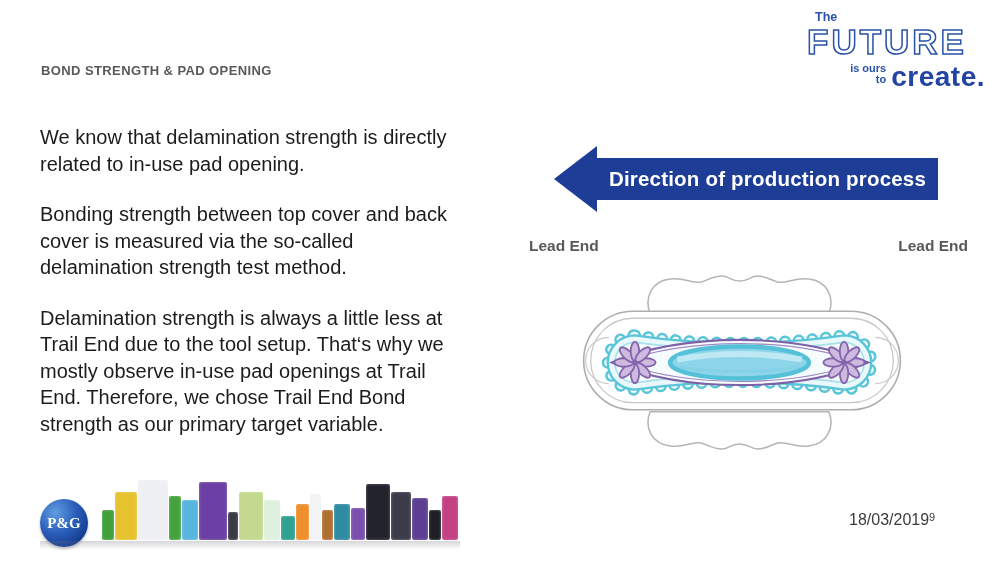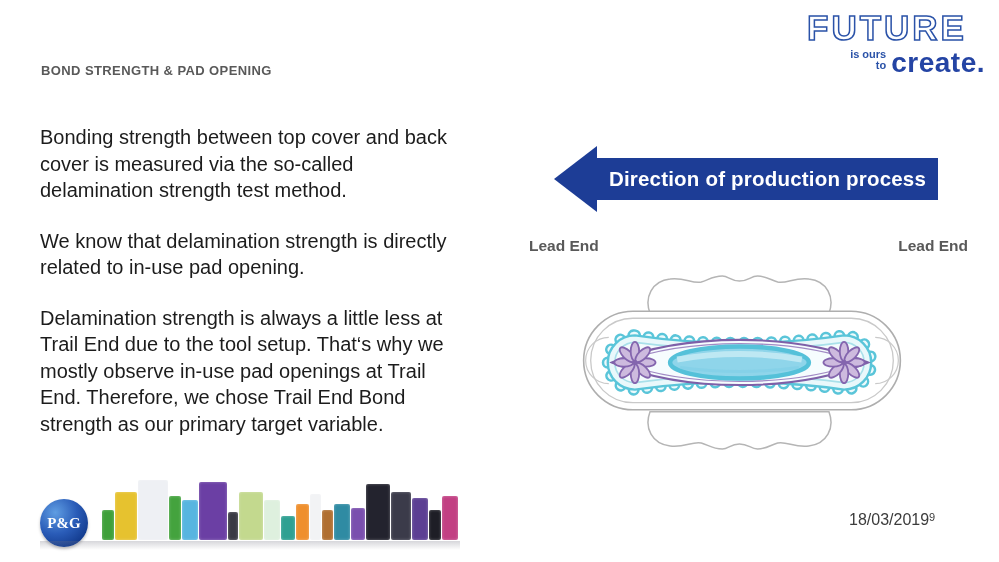--- a/index.html
+++ b/index.html
@@ -45,38 +45,39 @@
   .slide-number{position:absolute;left:929px;top:511px;font-size:11px;color:#3c3c3c;}
 </style>
 </head>
 <body>
 
 <div class="slide">
 
   <div class="subtitle">BOND STRENGTH &amp; PAD OPENING</div>
 
   <div class="brand-logo">
+    <div class="brand-the">The</div>
     <svg class="brand-future-svg" width="176" height="38">
       <text x="2" y="30" font-family="Liberation Sans, sans-serif" font-size="35" font-weight="bold" letter-spacing="3" fill="#ffffff" stroke="#2a52a8" stroke-width="1.5">FUTURE</text>
     </svg>
     <div class="brand-bottom">
       <div class="brand-isours">
         <div>is ours</div>
         <div>to</div>
       </div>
       <div class="brand-create">create.</div>
     </div>
   </div>
 
   <div class="bodytext">
+    <p>We know that delamination strength is directly
+related to in-use pad opening.</p>
     <p>Bonding strength between top cover and back
 cover is measured via the so-called
 delamination strength test method.</p>
-    <p>We know that delamination strength is directly
-related to in-use pad opening.</p>
     <p>Delamination strength is always a little less at
 Trail End due to the tool setup. That‘s why we
 mostly observe in-use pad openings at Trail
 End. Therefore, we chose Trail End Bond
 strength as our primary target variable.</p>
   </div>
 
   <div class="arrow">
     <div class="arrow-head"></div>
     <div class="arrow-shaft">

